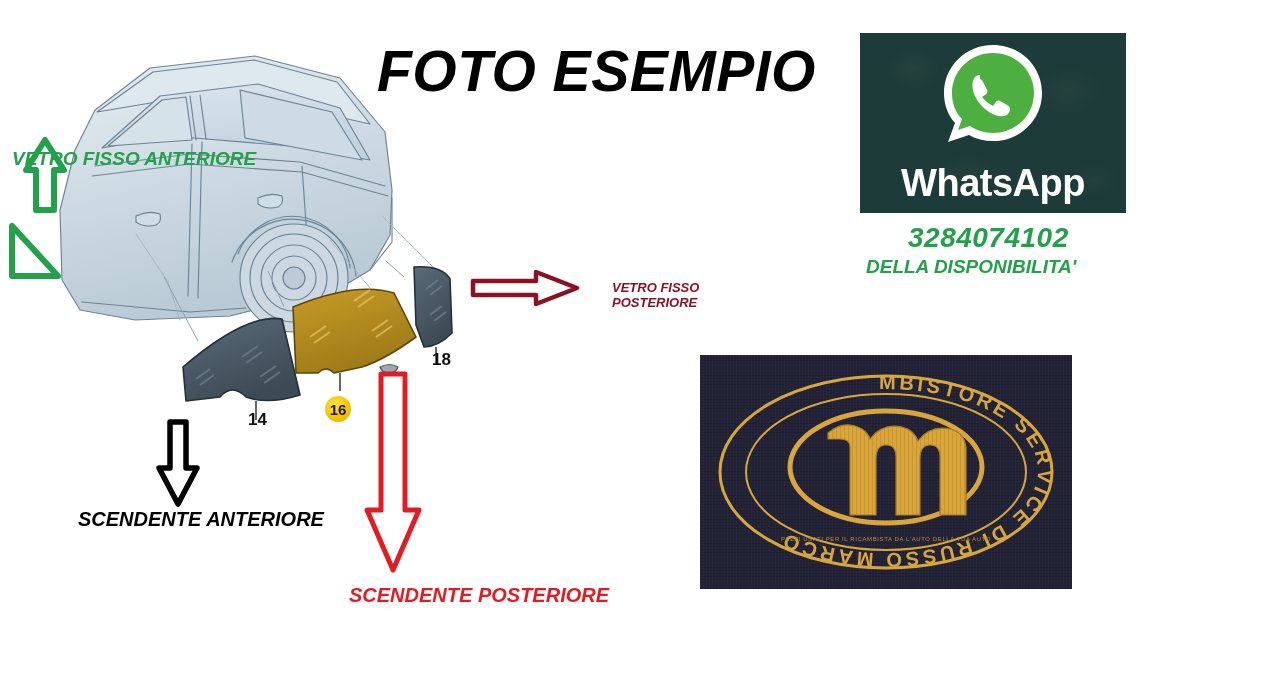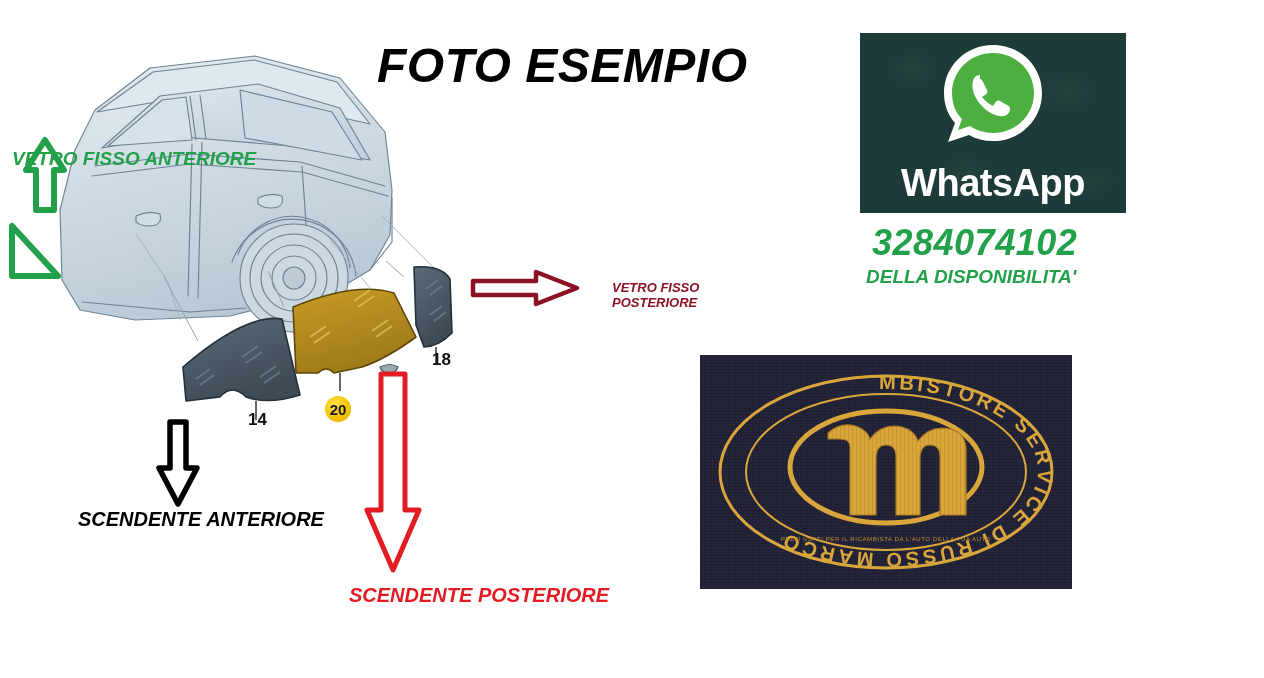--- a/index.html
+++ b/index.html
@@ -12,21 +12,21 @@
     height: 678px;
     position: relative;
     overflow: hidden;
     font-family: "Liberation Sans", sans-serif;
   }
   .abs { position: absolute; }
 
   
   #title {
     left: 377px; top: 38px;
-    font-size: 48px;
+    font-size: 57px;
     font-weight: bold;
     font-style: italic;
     color: #000000;
     letter-spacing: 0.5px;
     white-space: nowrap;
   }
 
   
   #car-illustration { left: 40px; top: 20px; width: 400px; height: 320px; }
 
@@ -123,24 +123,25 @@
   }
 
   
   #contact-block {
     left: 866px; top: 222px;
     color: #22a04a;
     font-weight: bold;
     font-style: italic;
   }
   #phone-number {
-    font-size: 36px;
+    font-size: 28px;
     letter-spacing: 0.5px;
     padding-left: 6px;
     white-space: nowrap;
+    margin-left: 36px;
   }
   .contact-line {
     font-size: 19px;
     white-space: nowrap;
     line-height: 1.32;
   }
 
   
   #shop-logo {
     left: 700px; top: 355px;
@@ -263,21 +264,21 @@
       <g stroke="#6e808d" stroke-width="2" fill="none" opacity="0.75">
         <path d="M276 34 l12 -9 M280 40 l12 -9"></path>
         <path d="M280 60 l12 -9 M284 66 l12 -9"></path>
       </g>
       <path d="M286 92 L286 110" stroke="#333" stroke-width="1.5"></path>
     </g>
   </svg>
 </div>
 
 <div class="abs part-num" style="left:248px; top:410px;">14</div>
-<div class="abs part-num-badge" style="left:325px; top:396px;">20</div>
+<div class="abs part-num-badge" style="left:325px; top:396px;">16</div>
 <div class="abs part-num" style="left:381px; top:396px;">17</div>
 <div class="abs part-num" style="left:432px; top:350px;">18</div>
 
 <div class="abs" id="title">FOTO ESEMPIO</div>
 
 <div class="abs" id="arrow-up-green">
   <svg viewBox="0 0 46 78" width="46" height="78">
     <path d="M23 4 L42 34 L32 34 L32 74 L14 74 L14 34 L4 34 Z" fill="#ffffff" stroke="#22a04a" stroke-width="6" stroke-linejoin="round"></path>
   </svg>
 </div>

